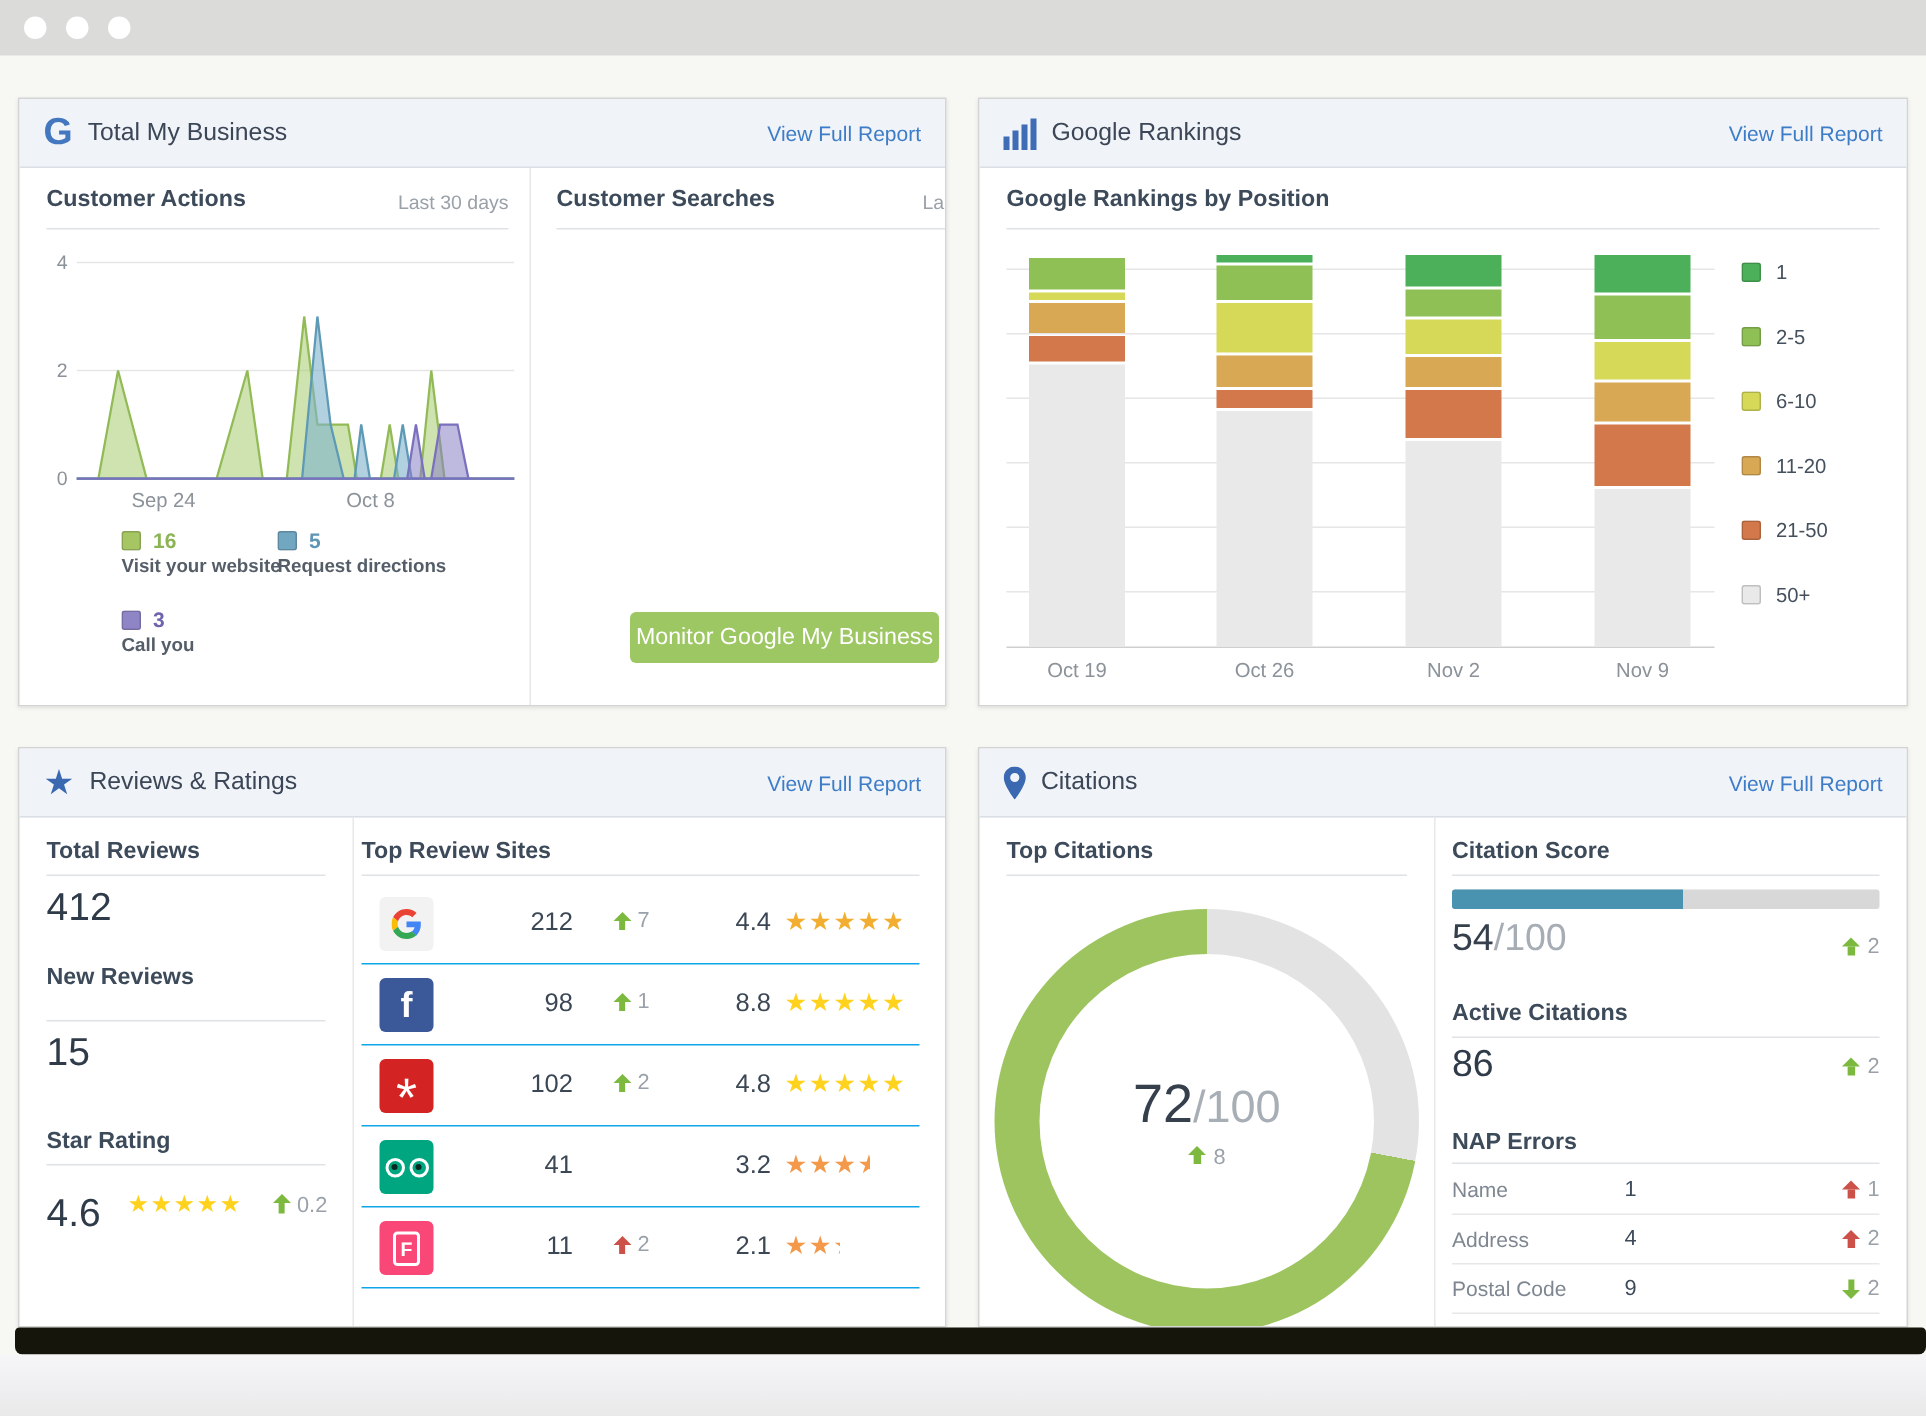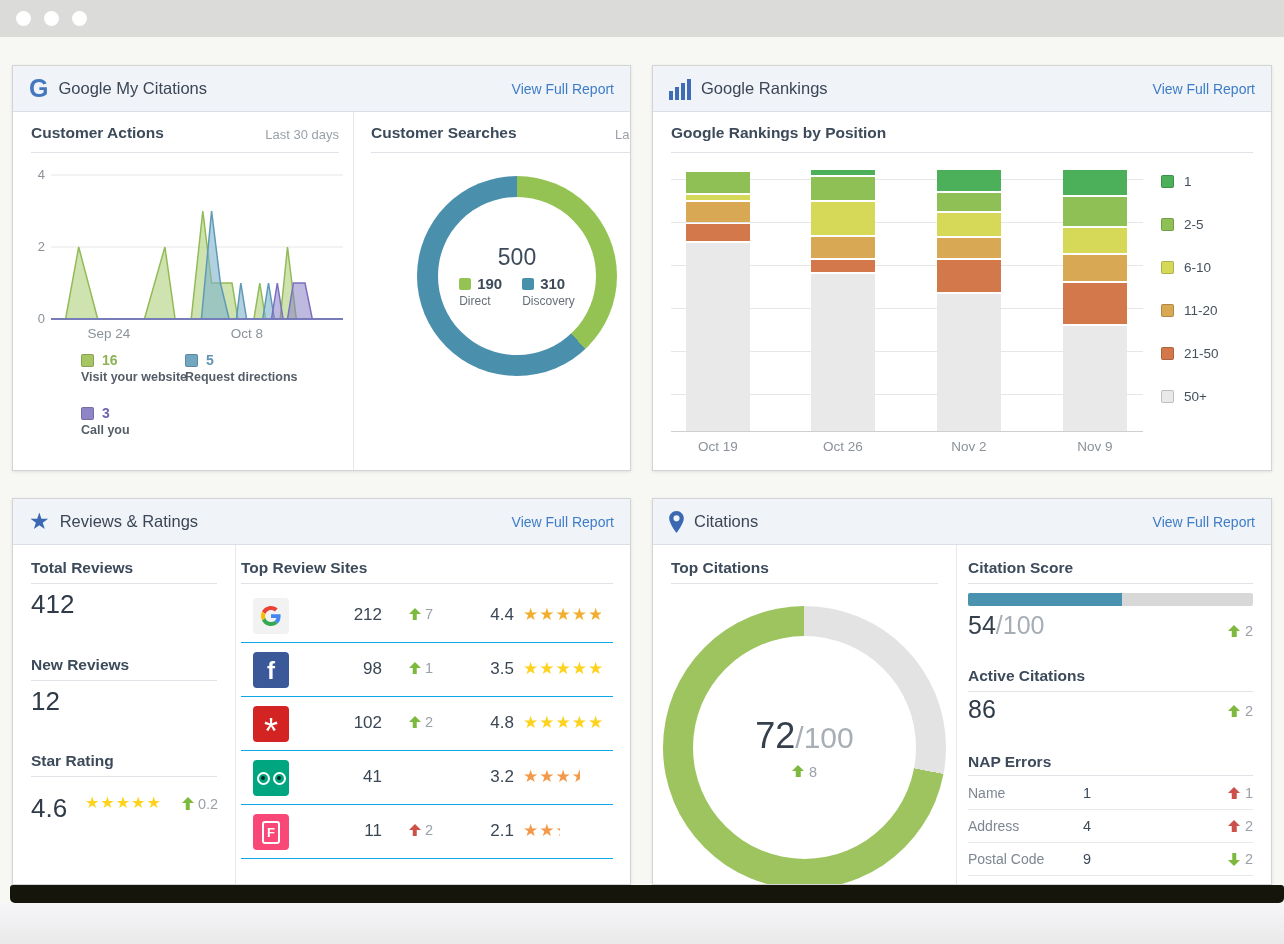--- a/index.html
+++ b/index.html
@@ -113,21 +113,21 @@
 
 <div class="titlebar">
   <span class="dot" style="left:16px"></span>
   <span class="dot" style="left:44px"></span>
   <span class="dot" style="left:72px"></span>
 </div>
 
 <div class="panel" id="panel-gmb">
   <div class="phead">
     <span class="g-letter">G</span>
-    <span class="ptitle">Google My Citations</span>
+    <span class="ptitle">Total My Business</span>
     <span class="vfr">View Full Report</span>
   </div>
   <div class="pbody">
     <div class="vline" style="left:340px"></div>
 
     <span class="sect" style="left:18px; top:12px">Customer Actions</span>
     <span class="period" style="left:230px; top:15px; width:96px; text-align:right">Last 30 days</span>
     <div class="line" style="left:18px; top:40px; width:308px"></div>
 
     <span class="ylab" style="left:16px; top:55px">4</span>
@@ -163,36 +163,21 @@
           <span class="sq" style="background: rgb(141, 133, 198);"></span>
           <span class="leg-num" style="color: rgb(109, 100, 174);">3</span>
         </div>
       <div class="leg-lab">Call you</div>
     </div>
 
     <span class="sect" style="left:358px; top:12px">Customer Searches</span>
     <span class="period" style="left:602px; top:15px; width:90px">Last 30 days</span>
     <div class="line" style="left:358px; top:40px; width:280px"></div>
 
-    <div class="donut" id="donut-gmb" style="background: conic-gradient(rgb(148, 195, 83) 0deg, rgb(148, 195, 83) 38%, rgb(74, 144, 173) 0deg);">
-      <div class="hole"></div>
-      <div class="ctr">
-        <span class="d-total">500</span>
-        <div class="d-leg">
-          <div style="text-align:left">
-            <div><span class="sq12" style="background: rgb(148, 195, 83);"></span><span class="num">190</span></div>
-            <div class="lab">Direct</div>
-          </div>
-          <div style="text-align:left">
-            <div><span class="sq12" style="background: rgb(74, 144, 173);"></span><span class="num">310</span></div>
-            <div class="lab">Discovery</div>
-          </div>
-        </div>
-      </div>
-    </div>
+    <div class="btn">Monitor Google My Business</div>
   </div>
 </div>
 
 <div class="panel" id="panel-rankings">
   <div class="phead">
     <span class="bars-icon">
         <i style="height:9px"></i>
         <i style="height:13px"></i>
         <i style="height:17px"></i>
         <i style="height:21px"></i>
@@ -282,23 +267,23 @@
     <span class="ptitle">Reviews &amp; Ratings</span>
     <span class="vfr">View Full Report</span>
   </div>
   <div class="pbody3">
     <div class="vline" style="left:222px"></div>
 
     <span class="sect" style="left:18px; top:14px">Total Reviews</span>
     <div class="line" style="left:18px; top:38px; width:186px"></div>
     <span class="bignum" style="left:18px; top:44px">412</span>
 
-    <span class="sect" style="left:18px; top:111px">New Reviews</span>
+    <span class="sect" style="left:18px; top:98px">New Reviews</span>
     <div class="line" style="left:18px; top:135px; width:186px"></div>
-    <span class="bignum" style="left:18px; top:141px">12</span>
+    <span class="bignum" style="left:18px; top:141px">15</span>
 
     <span class="sect" style="left:18px; top:207px">Star Rating</span>
     <div class="line" style="left:18px; top:231px; width:186px"></div>
     <span class="bignum" style="left:18px; top:248px">4.6</span>
     <span class="stars" style="position: absolute; left: 72px; top: 248px; width: 75.4px;"><span class="stars-in" style="font-size: 16px; color: rgb(255, 210, 30);">★★★★★</span></span>
     <span style="position:absolute; left:168px; top:250px"><span class="arr good"></span><span class="chgnum">0.2</span></span>
 
     <span class="sect" style="left:228px; top:14px">Top Review Sites</span>
     <div class="line" style="left:228px; top:38px; width:372px"></div>
 
@@ -322,21 +307,21 @@
 
     <div class="rv-row" style="top:98px">
       <span class="rv-icon icon-fb">
           <b>f</b>
         </span>
       <span class="rv-count">98</span>
       <span class="rv-chg">
           <span class="arr good"></span>
           <span class="chgnum">1</span>
         </span>
-      <span class="rv-rating">3.5</span>
+      <span class="rv-rating">8.8</span>
       <span class="stars rv-stars" style="width: 89px;"><span class="stars-in" style="color: rgb(255, 210, 30);">★★★★★</span></span>
     </div>
 
     <div class="rv-row" style="top:152px">
       <span class="rv-icon icon-yelp">
           <b>*</b>
         </span>
       <span class="rv-count">102</span>
       <span class="rv-chg">
           <span class="arr good"></span>

